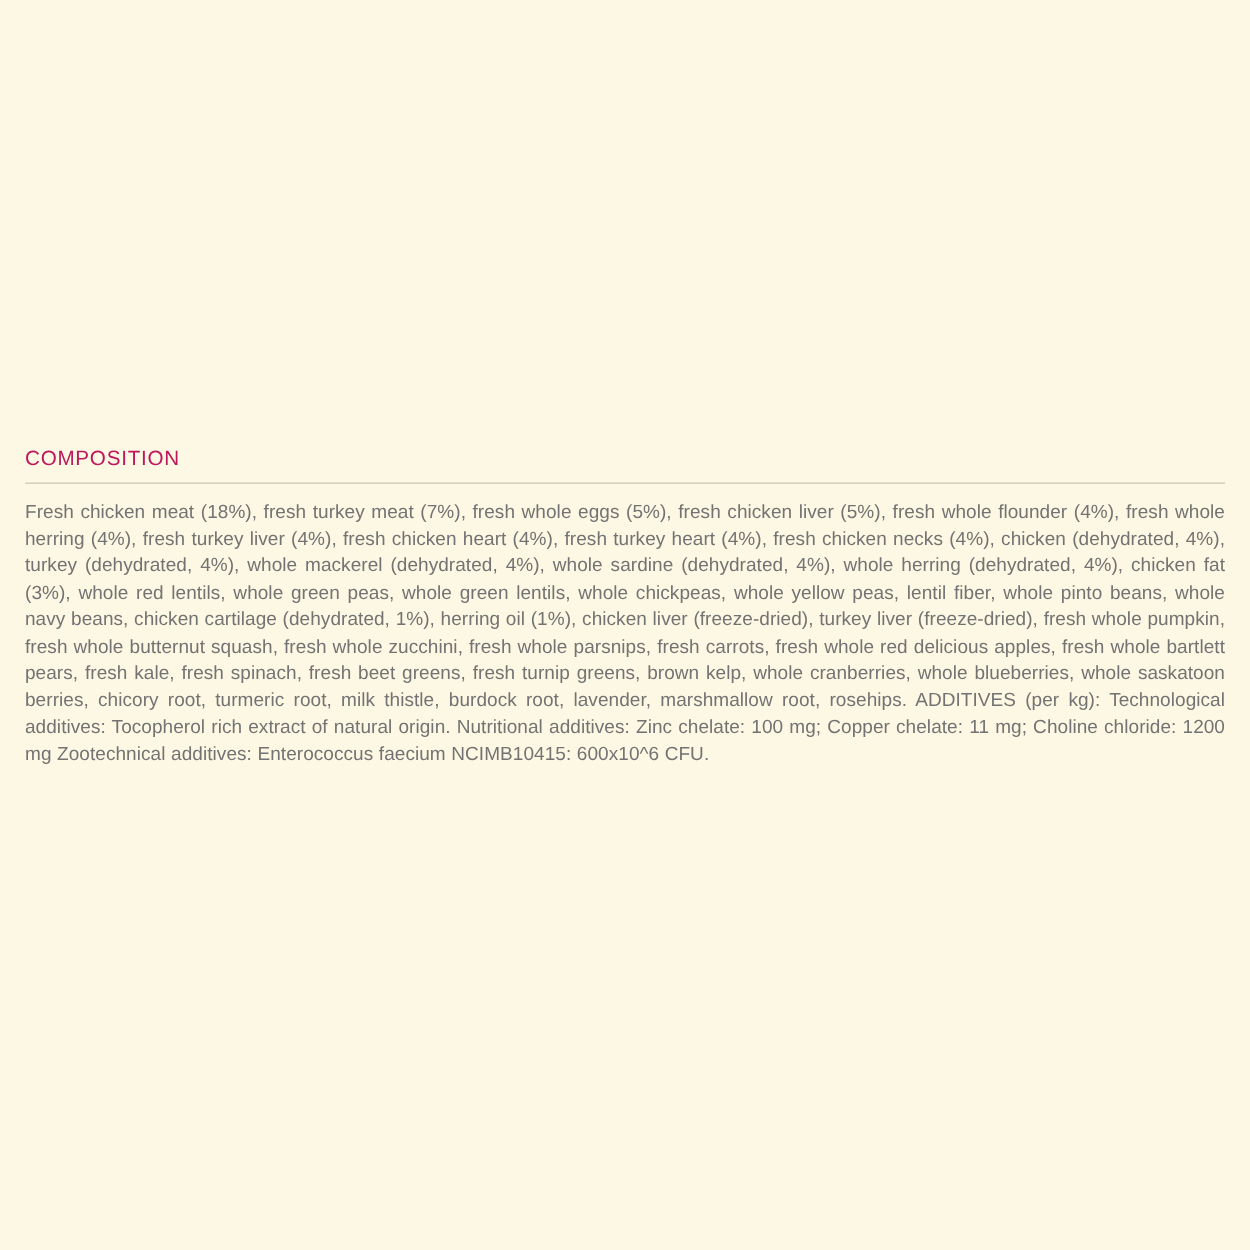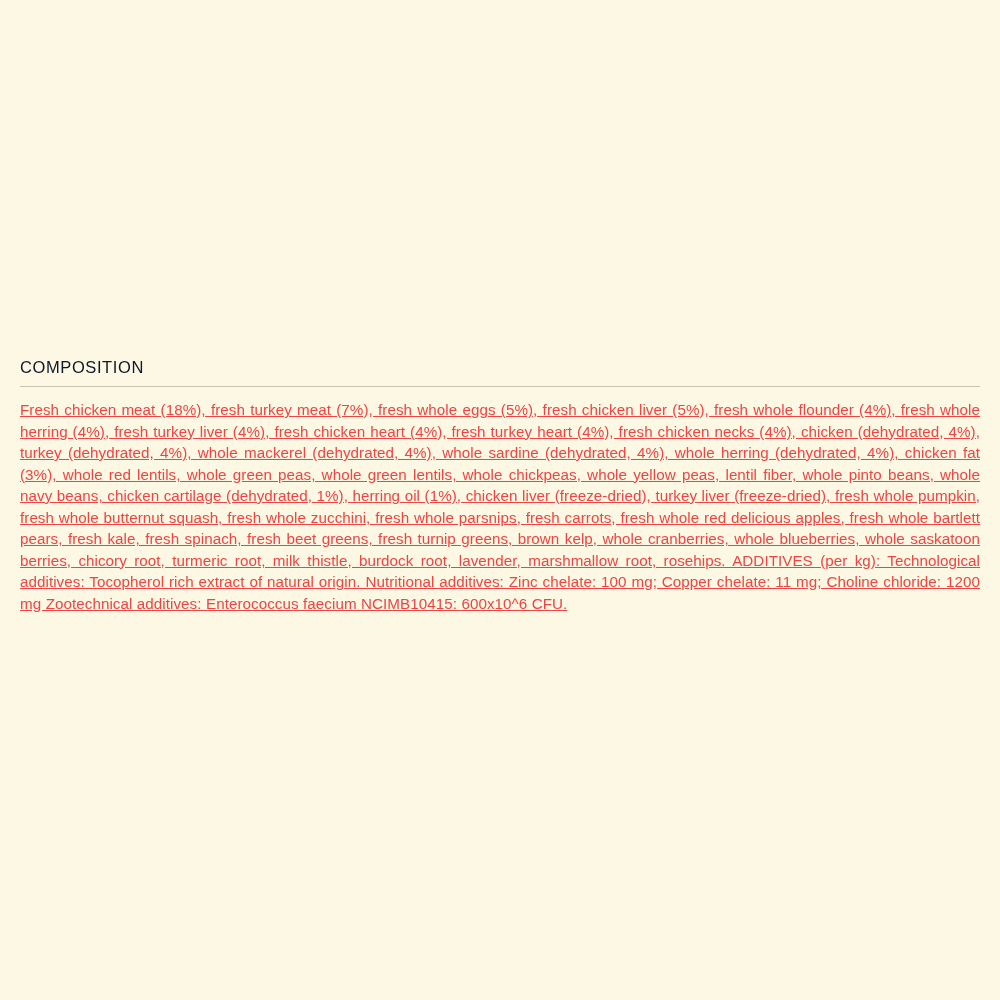--- a/index.html
+++ b/index.html
@@ -21,39 +21,38 @@
   }
   .composition-block {
     position: absolute;
     left: 20px;
     top: 358px;
     width: 960px;
   }
   .section-title {
     font-size: 16.5px;
     letter-spacing: 0.6px;
-    color: #0f172a;
+    color: #be185d;
     font-weight: 400;
     padding-bottom: 9px;
   }
   .divider {
     height: 1px;
     background: #ccc5ae;
     width: 100%;
     margin-bottom: 12px;
   }
   .composition-text {
     font-size: 15.2px;
     line-height: 21.5px;
-    color: #ef4444;
+    color: #737373;
     text-align: justify;
     text-justify: inter-word;
     letter-spacing: 0.05px;
     word-spacing: 0.2px;
-    text-decoration: underline;
   }
 </style>
 </head>
 <body>
 
 <div class="page">
   <div class="composition-block">
     <div class="section-title">COMPOSITION</div>
     <div class="divider"></div>
     <div class="composition-text">Fresh chicken meat (18%), fresh turkey meat (7%), fresh whole eggs (5%), fresh chicken liver (5%), fresh whole flounder (4%), fresh whole herring (4%), fresh turkey liver (4%), fresh chicken heart (4%), fresh turkey heart (4%), fresh chicken necks (4%), chicken (dehydrated, 4%), turkey (dehydrated, 4%), whole mackerel (dehydrated, 4%), whole sardine (dehydrated, 4%), whole herring (dehydrated, 4%), chicken fat (3%), whole red lentils, whole green peas, whole green lentils, whole chickpeas, whole yellow peas, lentil fiber, whole pinto beans, whole navy beans, chicken cartilage (dehydrated, 1%), herring oil (1%), chicken liver (freeze-dried), turkey liver (freeze-dried), fresh whole pumpkin, fresh whole butternut squash, fresh whole zucchini, fresh whole parsnips, fresh carrots, fresh whole red delicious apples, fresh whole bartlett pears, fresh kale, fresh spinach, fresh beet greens, fresh turnip greens, brown kelp, whole cranberries, whole blueberries, whole saskatoon berries, chicory root, turmeric root, milk thistle, burdock root, lavender, marshmallow root, rosehips. ADDITIVES (per kg): Technological additives: Tocopherol rich extract of natural origin. Nutritional additives: Zinc chelate: 100 mg; Copper chelate: 11 mg; Choline chloride: 1200 mg Zootechnical additives: Enterococcus faecium NCIMB10415: 600x10^6 CFU.</div>

